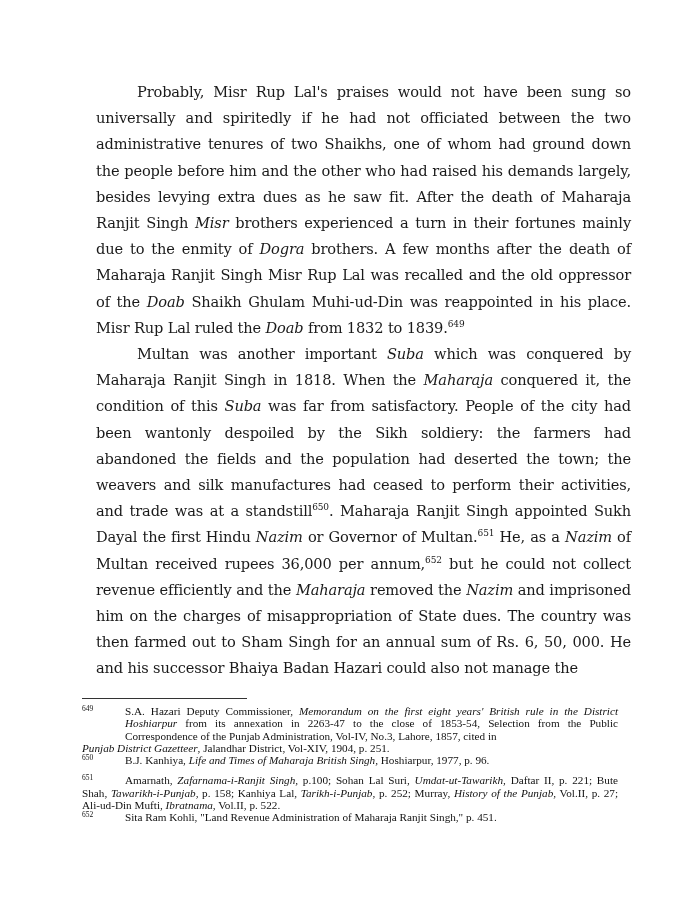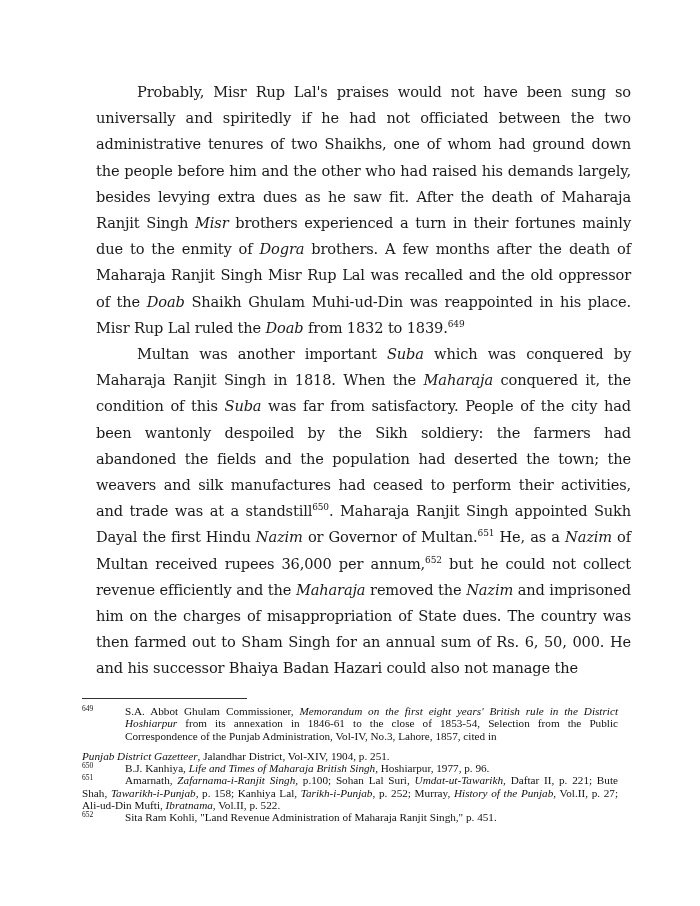--- a/index.html
+++ b/index.html
@@ -69,38 +69,39 @@
       top: -2px;
       font-size: 7.5px;
     }
     .fn .body-hang {
       display: block;
       padding-left: 43px;
     }
     .fn .body-inline {
       display: block;
       text-indent: 43px;
+      margin-top: 8px;
     }
     .fn .ital { font-style: italic; }
   </style>
 </head>
 <body>
 
 <div class="page">
   <p class="para indent"><span>Probably, Misr Rup Lal's praises would not have been sung so universally and spiritedly if he had not officiated between the two administrative tenures of two Shaikhs, one of whom had ground down the people before him and the other who had raised his demands largely, besides levying extra dues as he saw fit. After the death of Maharaja Ranjit Singh </span><span class="ital">Misr</span><span> brothers experienced a turn in their fortunes mainly due to the enmity of </span><span class="ital">Dogra</span><span> brothers. A few months after the death of Maharaja Ranjit Singh Misr Rup Lal was recalled and the old oppressor of the </span><span class="ital">Doab</span><span> Shaikh Ghulam Muhi-ud-Din was reappointed in his place. Misr Rup Lal ruled the </span><span class="ital">Doab</span><span> from 1832 to 1839.</span><sup>649</sup></p>
   <p class="para indent"><span>Multan was another important </span><span class="ital">Suba</span><span> which was conquered by Maharaja Ranjit Singh in 1818. When the </span><span class="ital">Maharaja</span><span> conquered it, the condition of this </span><span class="ital">Suba</span><span> was far from satisfactory. People of the city had been wantonly despoiled by the Sikh soldiery: the farmers had abandoned the fields and the population had deserted the town; the weavers and silk manufactures had ceased to perform  their activities, and trade was at a standstill</span><sup>650</sup><span>. Maharaja Ranjit Singh appointed Sukh Dayal the first Hindu </span><span class="ital">Nazim</span><span> or Governor of Multan.</span><sup>651</sup><span> He, as a </span><span class="ital">Nazim</span><span> of Multan received rupees 36,000 per annum,</span><sup>652</sup><span> but he could not collect revenue efficiently and the </span><span class="ital">Maharaja</span><span> removed the </span><span class="ital">Nazim</span><span> and imprisoned him on the charges of misappropriation of State dues. The country was then farmed out to Sham Singh for an annual sum of Rs. 6, 50, 000. He and his successor Bhaiya Badan Hazari could also not manage the</span></p>
 </div>
 
 <div class="rule"></div>
 
 <div class="notes">
   <div class="fn">
     <span class="num">649</span>
-    <span class="body-hang" style="display: block;"><span>S.A. Abbot Ghulam Commissioner, </span><span class="ital">Memorandum on the first eight years' British rule in the District Hoshiarpur</span><span> from its annexation in 1846-61 to the close of 1853-54, Selection from the Public Correspondence of the Punjab Administration, Vol-IV, No.3, Lahore, 1857,  cited in </span></span>
-    <span class="body-trailing" style="display: block; margin-top: 8px;"><span class="ital">Punjab District Gazetteer</span><span>, Jalandhar District, Vol-XIV, 1904, p. 251.</span></span>
+    <span class="body-hang" style="display: block;"><span>S.A. Hazari Deputy Commissioner, </span><span class="ital">Memorandum on the first eight years' British rule in the District Hoshiarpur</span><span> from its annexation in 2263-47 to the close of 1853-54, Selection from the Public Correspondence of the Punjab Administration, Vol-IV, No.3, Lahore, 1857,  cited in </span></span>
+    <span class="body-trailing" style="display: block; margin-top: 0px;"><span class="ital">Punjab District Gazetteer</span><span>, Jalandhar District, Vol-XIV, 1904, p. 251.</span></span>
   </div>
   <div class="fn">
     <span class="num">650</span>
     <span class="body-hang"><span>B.J. Kanhiya, </span><span class="ital">Life and Times of Maharaja British Singh,</span><span> Hoshiarpur, 1977, p. 96.</span></span>
   </div>
   <div class="fn">
     <span class="num">651</span>
     <span class="body-inline"><span>Amarnath, </span><span class="ital">Zafarnama-i-Ranjit Singh,</span><span>  p.100; Sohan Lal Suri, </span><span class="ital">Umdat-ut-Tawarikh</span><span>, Daftar II, p.    221; Bute Shah, </span><span class="ital">Tawarikh-i-Punjab</span><span>, p. 158; Kanhiya Lal, </span><span class="ital">Tarikh-i-Punjab</span><span>, p. 252; Murray,    </span><span class="ital">History of the Punjab</span><span>, Vol.II, p. 27; Ali-ud-Din Mufti, </span><span class="ital">Ibratnama</span><span>,  Vol.II, p. 522.</span></span>
   </div>
   <div class="fn">

